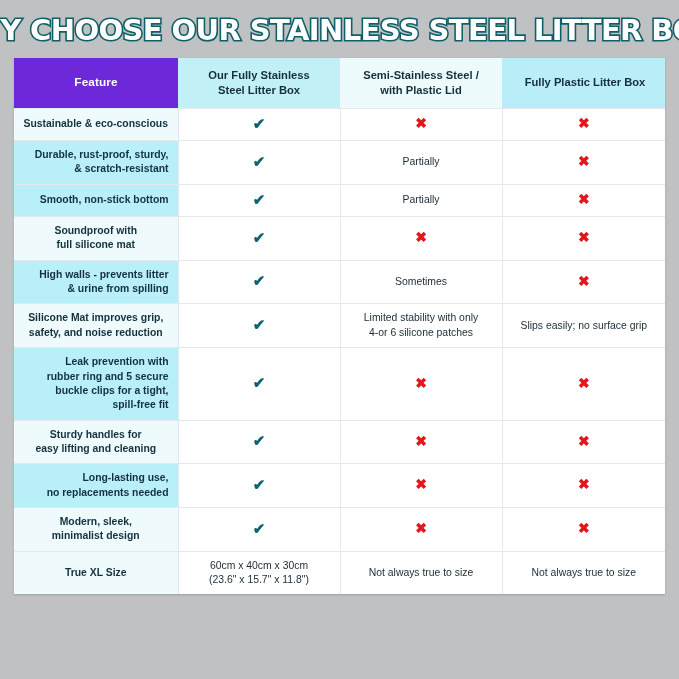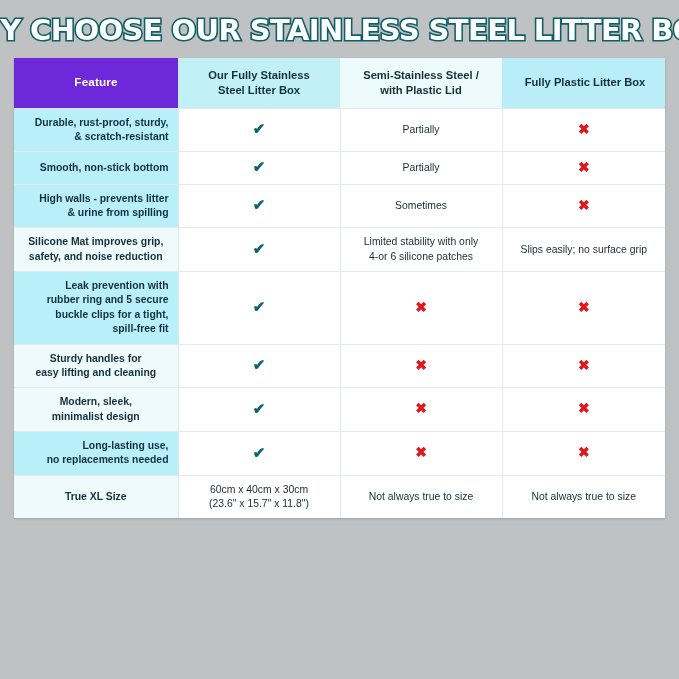--- a/index.html
+++ b/index.html
@@ -146,34 +146,51 @@
             <span class="twoline">Semi-Stainless Steel /</span>
             <span class="twoline">with Plastic Lid</span>
           </th>
           <th class="h-plastic">
             <span class="twoline">Fully Plastic Litter Box</span>
           </th>
         </tr>
       </thead>
       <tbody id="tbody">
           <tr>
+            <td class="feat alt-a">
+              <span class="twoline">Sustainable &amp; eco-conscious</span>
+            </td>
+            <td><span class="mark check">✔</span></td>
+            <td><span class="mark cross">✖</span></td>
+            <td><span class="mark cross">✖</span></td>
+          </tr>
+          <tr>
             <td class="feat alt-b">
               <span class="twoline">Durable, rust-proof, sturdy,</span>
               <span class="twoline">&amp; scratch-resistant</span>
             </td>
             <td><span class="mark check">✔</span></td>
             <td><span>Partially</span></td>
             <td><span class="mark cross">✖</span></td>
           </tr>
           <tr>
             <td class="feat alt-b">
               <span class="twoline">Smooth, non-stick bottom</span>
             </td>
             <td><span class="mark check">✔</span></td>
             <td><span>Partially</span></td>
+            <td><span class="mark cross">✖</span></td>
+          </tr>
+          <tr>
+            <td class="feat alt-a">
+              <span class="twoline">Soundproof with</span>
+              <span class="twoline">full silicone mat</span>
+            </td>
+            <td><span class="mark check">✔</span></td>
+            <td><span class="mark cross">✖</span></td>
             <td><span class="mark cross">✖</span></td>
           </tr>
           <tr>
             <td class="feat alt-b">
               <span class="twoline">High walls - prevents litter</span>
               <span class="twoline">&amp; urine from spilling</span>
             </td>
             <td><span class="mark check">✔</span></td>
             <td><span>Sometimes</span></td>
             <td><span class="mark cross">✖</span></td>
@@ -204,32 +221,32 @@
           <tr>
             <td class="feat alt-a">
               <span class="twoline">Sturdy handles for</span>
               <span class="twoline">easy lifting and cleaning</span>
             </td>
             <td><span class="mark check">✔</span></td>
             <td><span class="mark cross">✖</span></td>
             <td><span class="mark cross">✖</span></td>
           </tr>
           <tr>
+            <td class="feat alt-b">
+              <span class="twoline">Long-lasting use,</span>
+              <span class="twoline">no replacements needed</span>
+            </td>
+            <td><span class="mark check">✔</span></td>
+            <td><span class="mark cross">✖</span></td>
+            <td><span class="mark cross">✖</span></td>
+          </tr>
+          <tr>
             <td class="feat alt-a">
               <span class="twoline">Modern, sleek,</span>
               <span class="twoline">minimalist design</span>
-            </td>
-            <td><span class="mark check">✔</span></td>
-            <td><span class="mark cross">✖</span></td>
-            <td><span class="mark cross">✖</span></td>
-          </tr>
-          <tr>
-            <td class="feat alt-b">
-              <span class="twoline">Long-lasting use,</span>
-              <span class="twoline">no replacements needed</span>
             </td>
             <td><span class="mark check">✔</span></td>
             <td><span class="mark cross">✖</span></td>
             <td><span class="mark cross">✖</span></td>
           </tr>
           <tr>
             <td class="feat alt-a">
               <span class="twoline">True XL Size</span>
             </td>
             <td>

